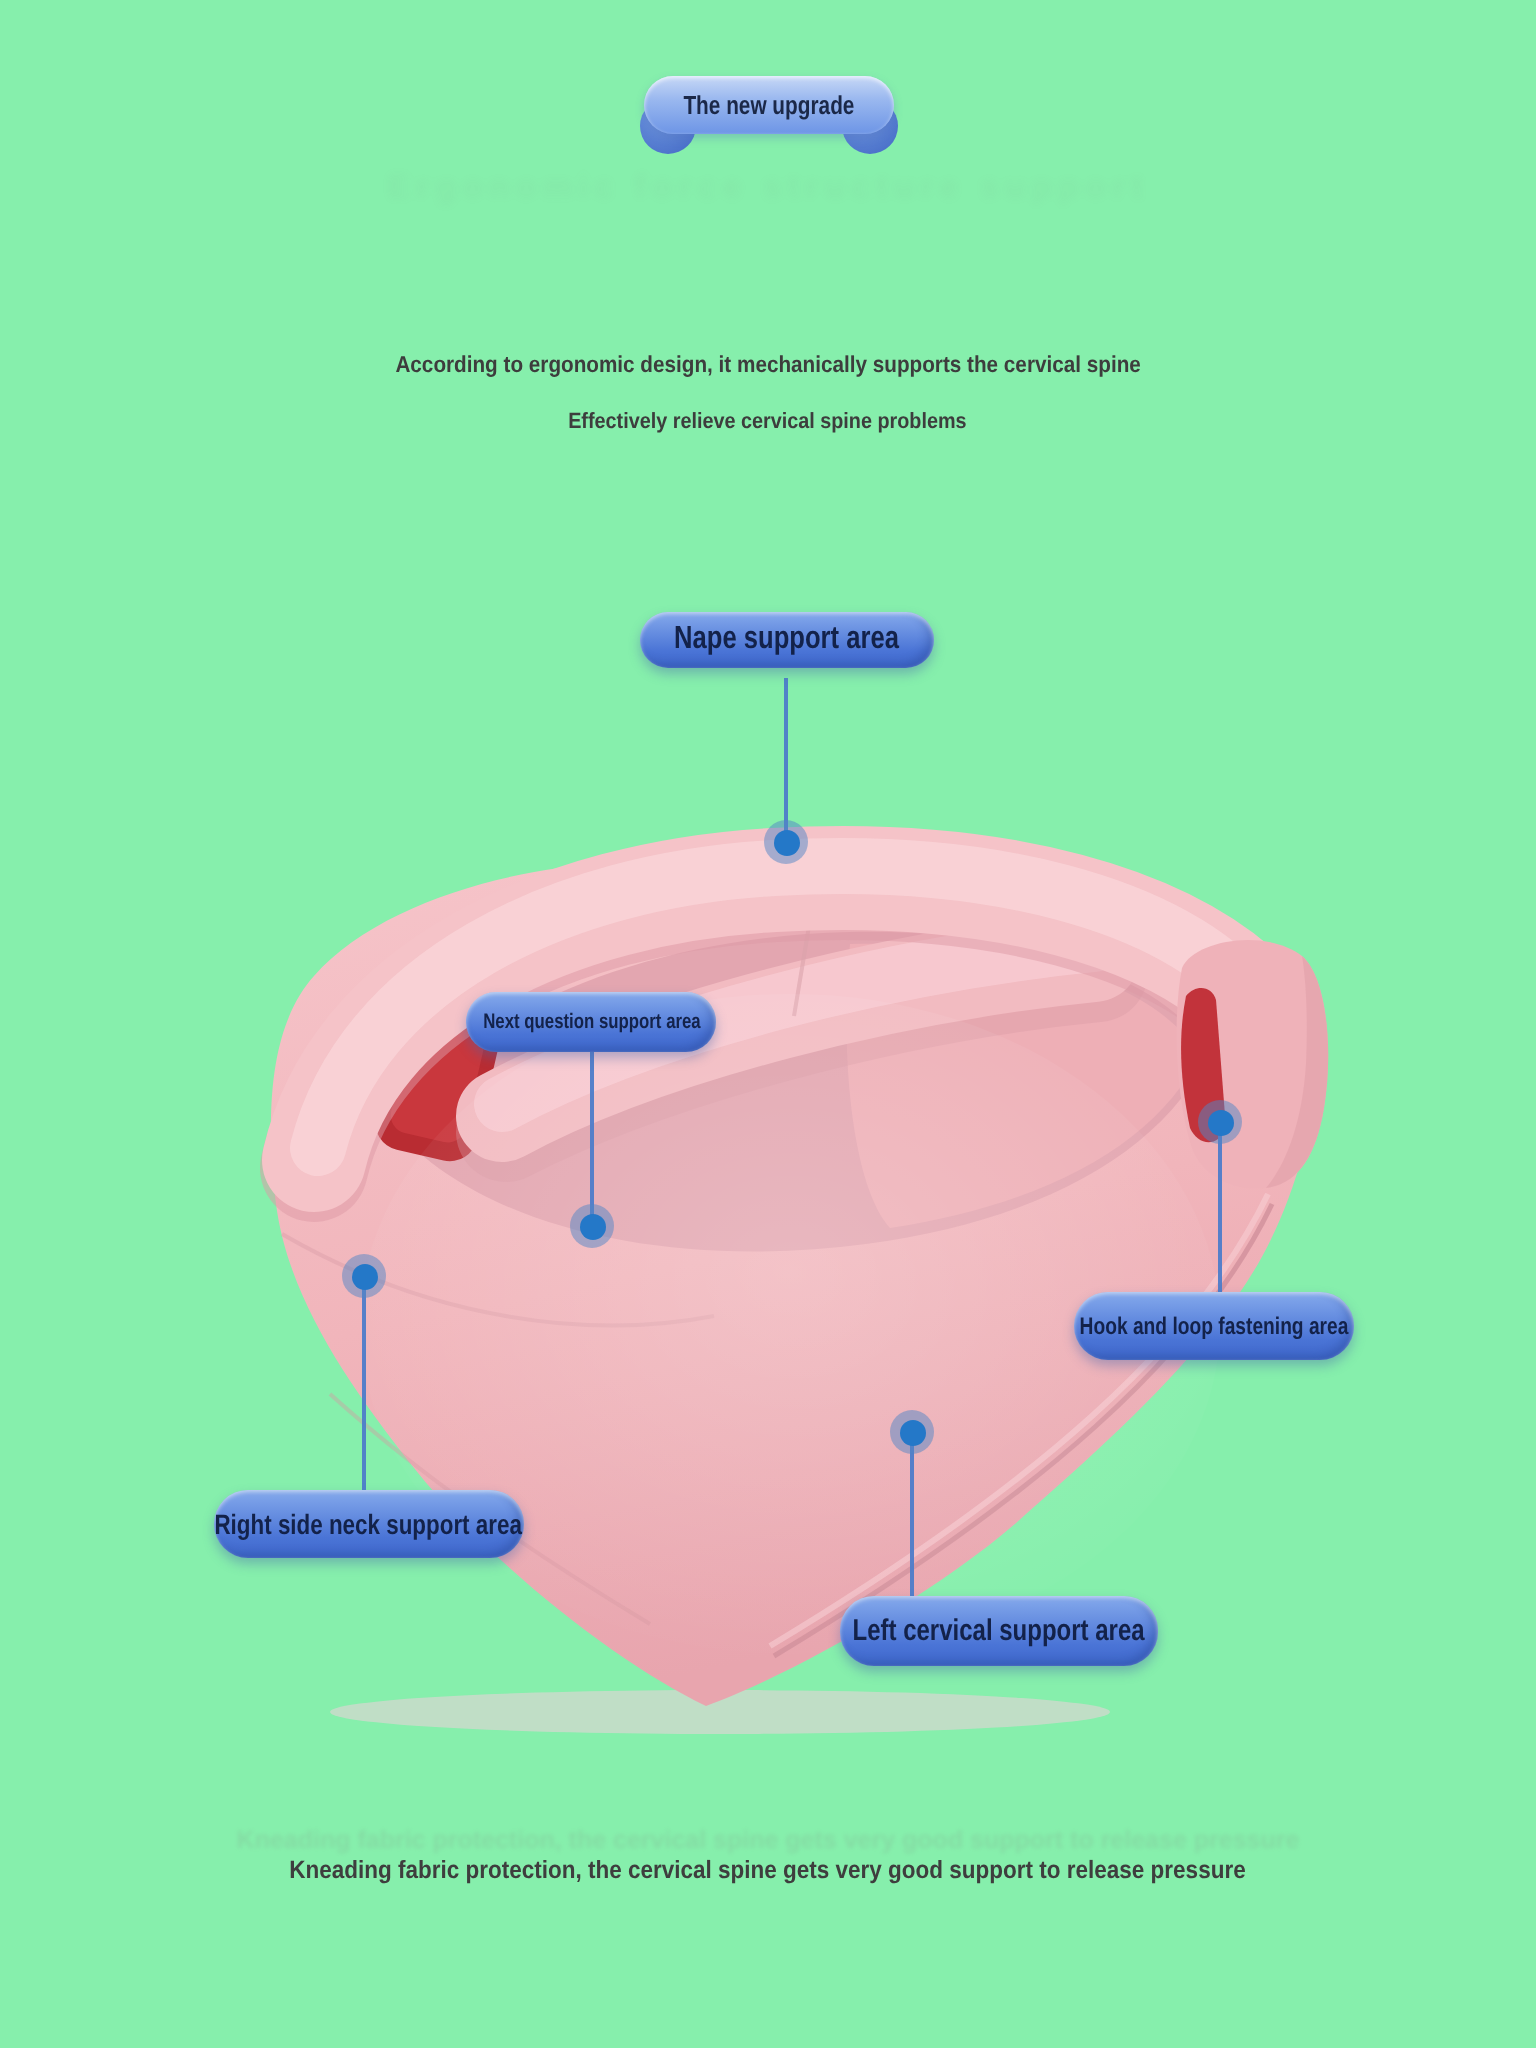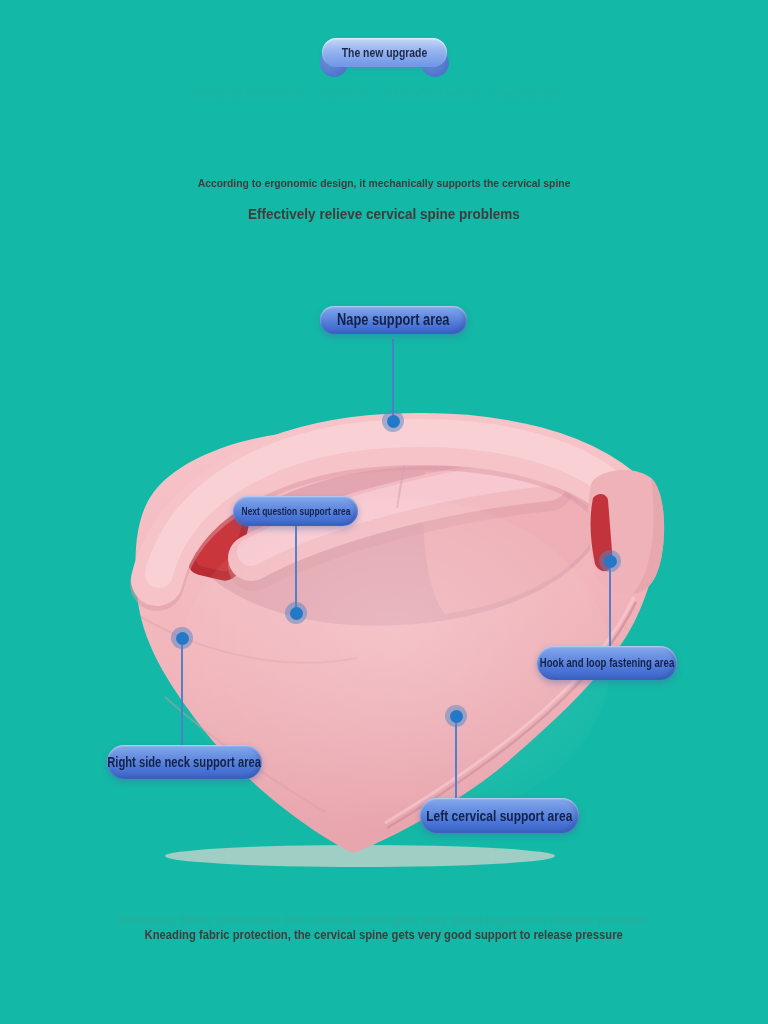--- a/index.html
+++ b/index.html
@@ -1,17 +1,17 @@
 <!DOCTYPE html>
 <html><head>
 <meta charset="utf-8">
 <style>
   html,body{margin:0;padding:0;}
   body{font-family:"Liberation Sans",sans-serif;background:#ffffff;}
-  .canvas{position:relative;width:768px;height:1024px;background:#14b8a6;overflow:hidden;}
+  .canvas{position:relative;width:768px;height:1024px;background:#86efac;overflow:hidden;}
   .cond{display:inline-block;white-space:nowrap;transform:scaleX(.8);transform-origin:center;}
 
   
   .badge-wrap{position:absolute;left:322px;top:38px;width:125px;height:40px;}
   .ribbon-end{position:absolute;top:11px;width:28px;height:28px;border-radius:50%;
     background:radial-gradient(circle at 35% 30%,#6f97e0,#4268c4);}
   .ribbon-end.left{left:-2px;}
   .ribbon-end.right{right:-2px;}
   .badge-pill{position:absolute;left:0;top:0;width:125px;height:29px;border-radius:15px;
     background:linear-gradient(180deg,#c7d8f6 0%,#9ab8ef 40%,#6d95e6 100%);
@@ -21,21 +21,21 @@
 
   
   .ghost{position:absolute;left:0;width:768px;text-align:center;color:#7b7b78;pointer-events:none;}
   .title-ghost{top:84px;font-size:17px;letter-spacing:3px;font-weight:bold;opacity:.06;filter:blur(2px);}
   .title{position:absolute;left:0;top:101px;width:768px;margin:0;text-align:center;
     font-size:34px;font-weight:bold;color:#3a3a3c;letter-spacing:0;}
   .title .cond{transform:scaleX(.9);}
   .sub{position:absolute;left:0;width:768px;margin:0;text-align:center;font-weight:600;color:#3d3d3d;}
   .sub .cond{transform:scaleX(.9);}
   .sub1{top:177px;font-size:11.5px;}
-  .sub2{top:205px;font-size:15px;}
+  .sub2{top:205px;font-size:11px;}
 
   
   .product{position:absolute;left:95px;top:412px;width:590px;height:455px;}
 
   
   .lead{position:absolute;width:2px;background:#4d7cc9;opacity:.95;}
   .l-nape{left:392px;top:339px;height:82px;}
   .l-next{left:295px;top:526px;height:87px;}
   .l-hook{left:609px;top:561px;height:86px;}
   .l-right{left:181px;top:638px;height:108px;}

